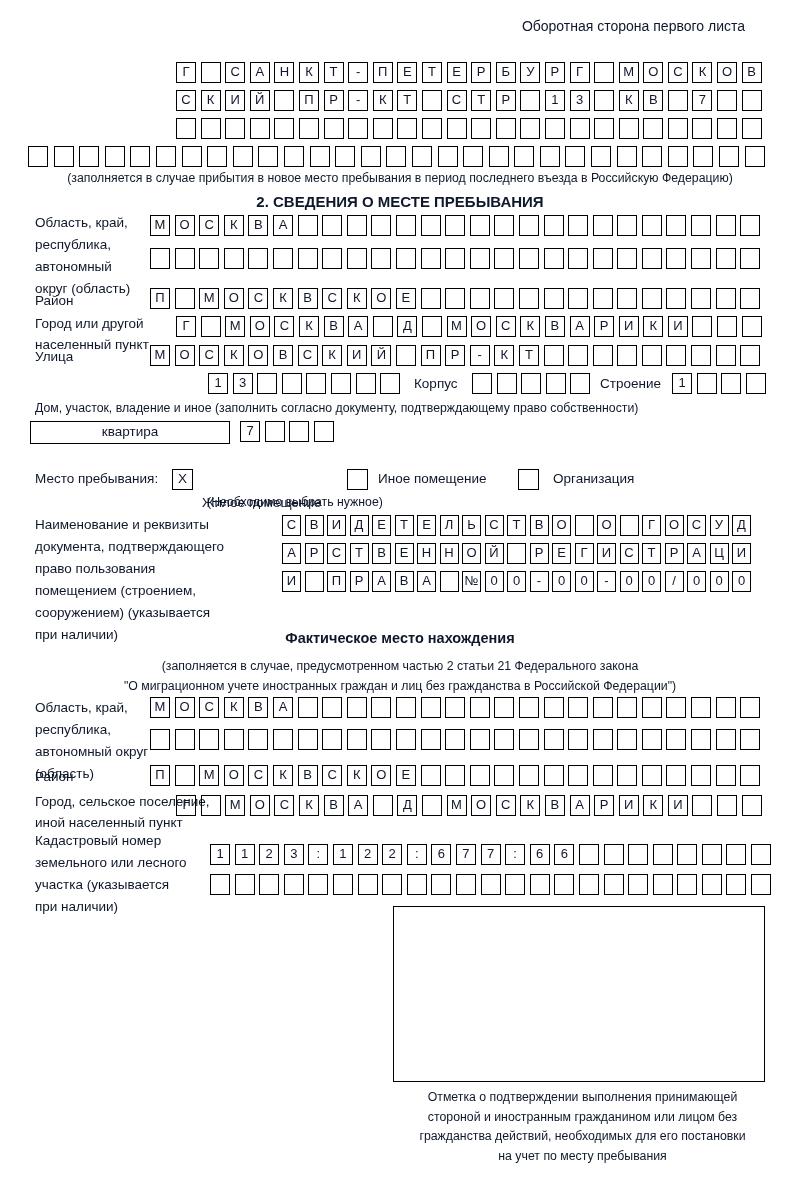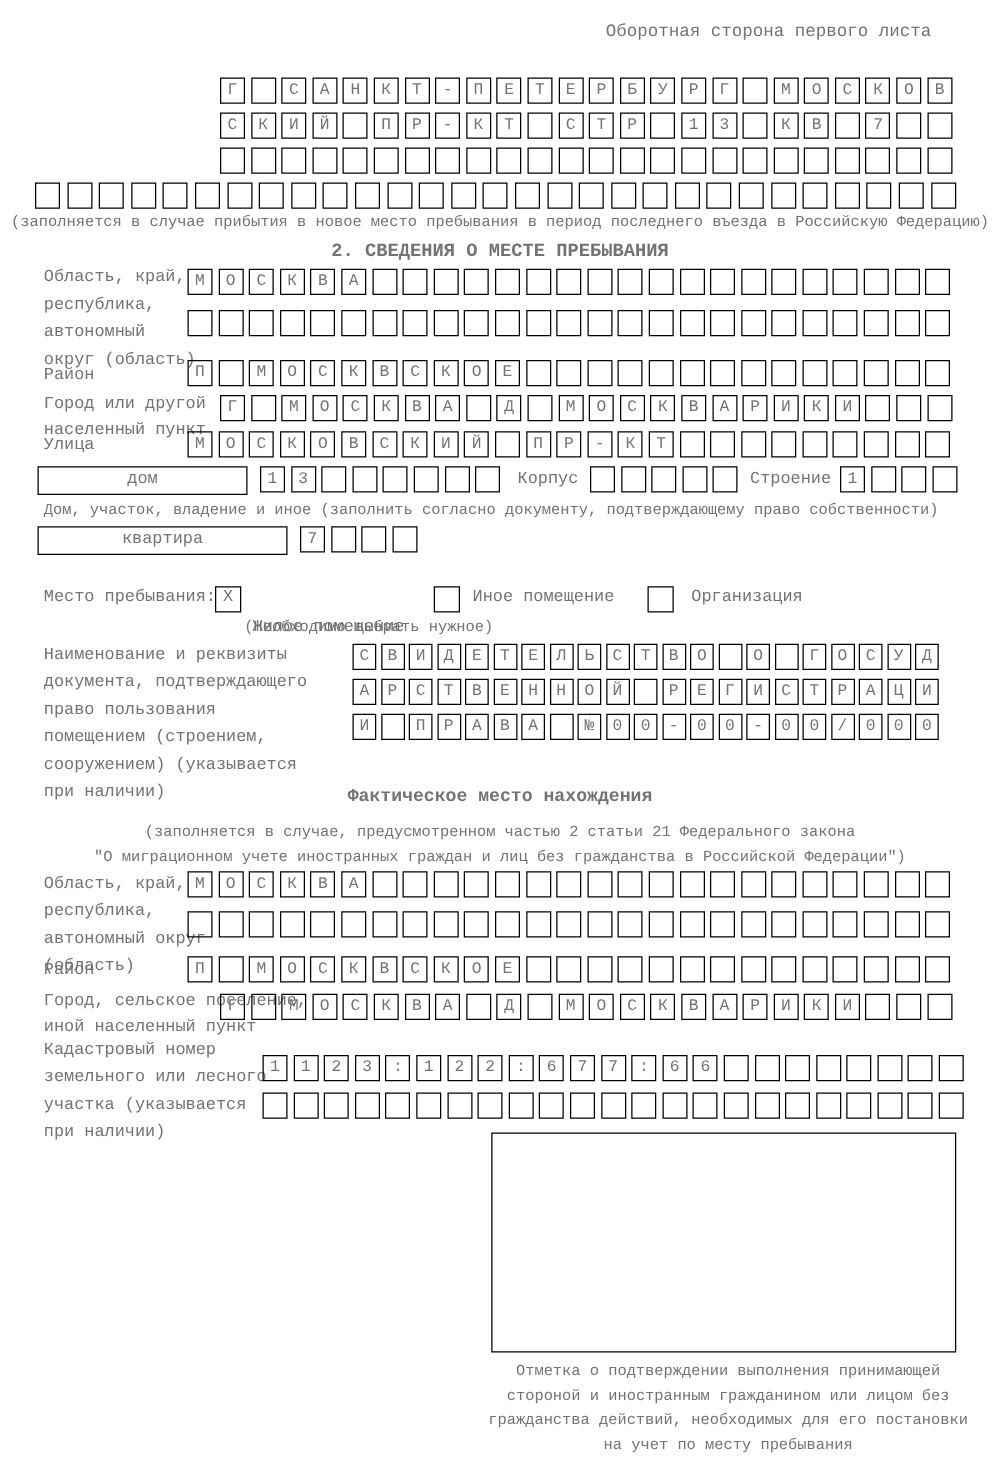--- a/index.html
+++ b/index.html
@@ -1,18 +1,18 @@
 <!DOCTYPE html>
 <html><head>
 <meta charset="utf-8">
 <style>
   html,body { margin:0; padding:0; background:#fff; }
   .page {
     position:relative; width:800px; height:1180px; background:#ffffff;
-    font-family:Liberation Mono, monospace; color:#737373; overflow:hidden;
+    font-family:Liberation Sans, sans-serif; color:#0f172a; overflow:hidden;
   }
   .note { position:absolute; font-size:14px; }
   .lbl { position:absolute; font-size:13.5px; line-height:22px; white-space:pre-line; }
   .lbl.lh21 { line-height:21px; }
   .cap { position:absolute; font-size:12.3px; white-space:pre-line; }
   .center { left:0; right:0; text-align:center; }
   .title { position:absolute; left:0; right:0; text-align:center; font-weight:bold; font-size:15px; }
   .title2 { position:absolute; left:0; right:0; text-align:center; font-weight:bold; font-size:14.5px; }
   .cells { position:absolute; display:flex; gap:4.6px; }
   .cells.gwide { gap:5.6px; }
@@ -293,21 +293,20 @@
       <div class="cell"></div>
       <div class="cell"></div>
       <div class="cell"></div>
       <div class="cell"></div>
       <div class="cell"></div>
       <div class="cell"></div>
       <div class="cell"></div>
       <div class="cell"></div>
     </div>
 
-  <div class="lblbox" style="left:30px; top:373px; width:168px;">дом</div>
   <div class="cells" style="left:208px; top:373px;">
       <div class="cell">1</div>
       <div class="cell">3</div>
       <div class="cell"></div>
       <div class="cell"></div>
       <div class="cell"></div>
       <div class="cell"></div>
       <div class="cell"></div>
       <div class="cell"></div>
     </div>

